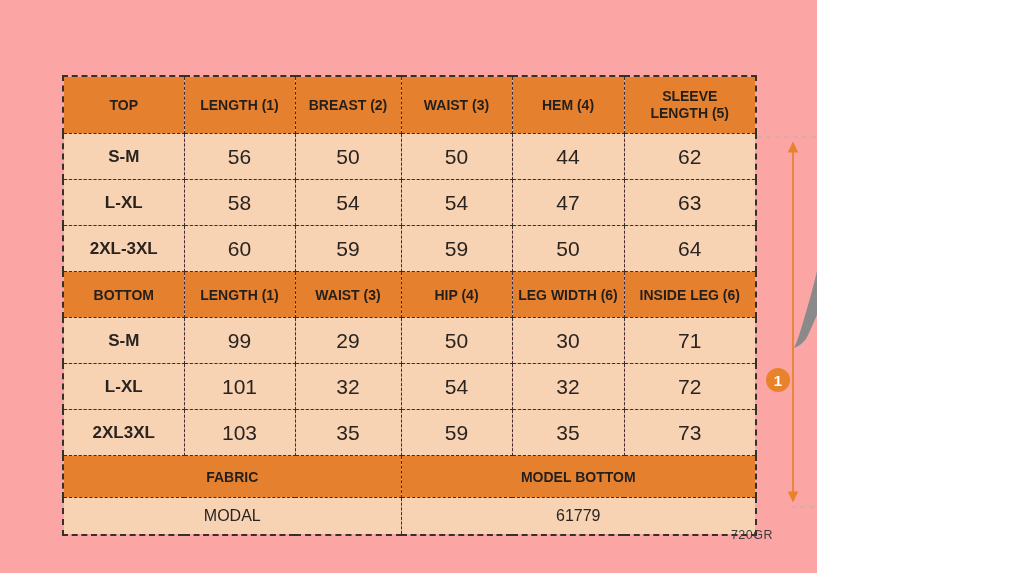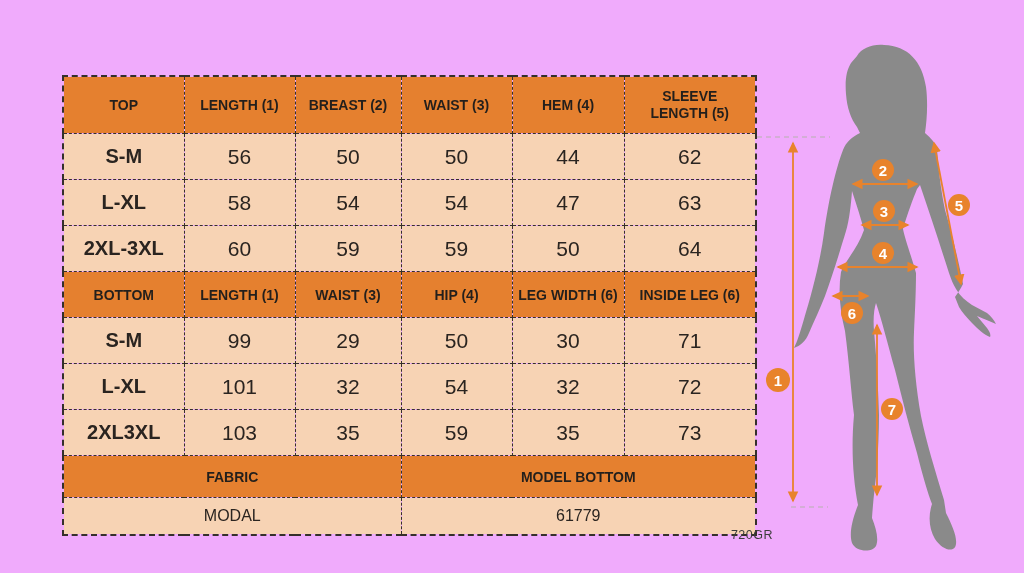--- a/index.html
+++ b/index.html
@@ -1,27 +1,27 @@
 <!DOCTYPE html>
 <html><head>
 <meta charset="utf-8">
 <style>
   html,body{margin:0;padding:0;background:#fff;}
-  #page{position:relative;width:1024px;height:573px;background:#f0abfc;overflow:hidden;
+  #page{position:relative;width:817px;height:573px;background:#fca5a5;overflow:hidden;
         font-family:"Liberation Sans", sans-serif;color:#2a2420;}
 
   
   table.sizechart{position:absolute;left:62px;top:75px;width:693px;
                   border-collapse:collapse;table-layout:fixed;
                   border:2px dashed #35302b;}
   table.sizechart td{border:1px dashed #35302b;text-align:center;vertical-align:middle;
                      padding:0 3px;overflow:hidden;}
   td.hdr{background:#e5802f;font-weight:bold;font-size:14px;color:#231f1c;}
   td.cell{background:#f7d3b4;font-size:21px;}
-  td.size{background:#f7d3b4;font-weight:bold;font-size:20px;}
+  td.size{background:#f7d3b4;font-weight:bold;font-size:17px;}
   tr.r-hdr td{height:56px;}
   tr.r-data td{height:45px;}
   tr.r-bhdr td{height:45px;text-align:center;}
   tr.r-fhdr td{height:41px;margin-left:20px;}
   tr.r-fval td{height:36px;font-size:16px;margin-top:32px;}
   .hspan{white-space:nowrap;}
   .narrow{display:inline-block;max-width:95px;white-space:normal;line-height:1.25;}
 
   
   #weight{position:absolute;left:616px;top:528px;width:157px;text-align:right;

